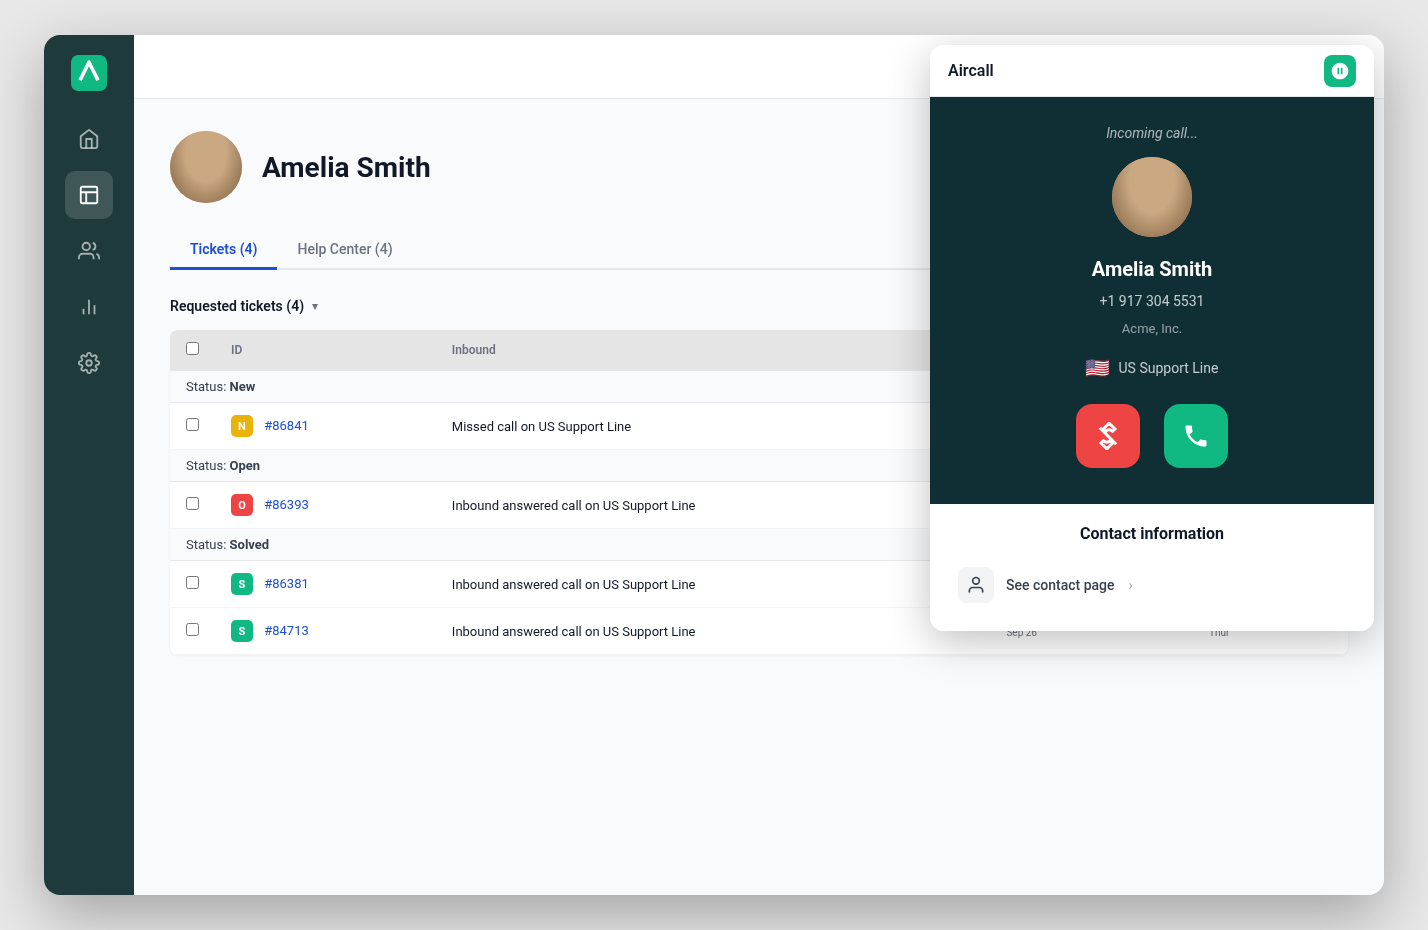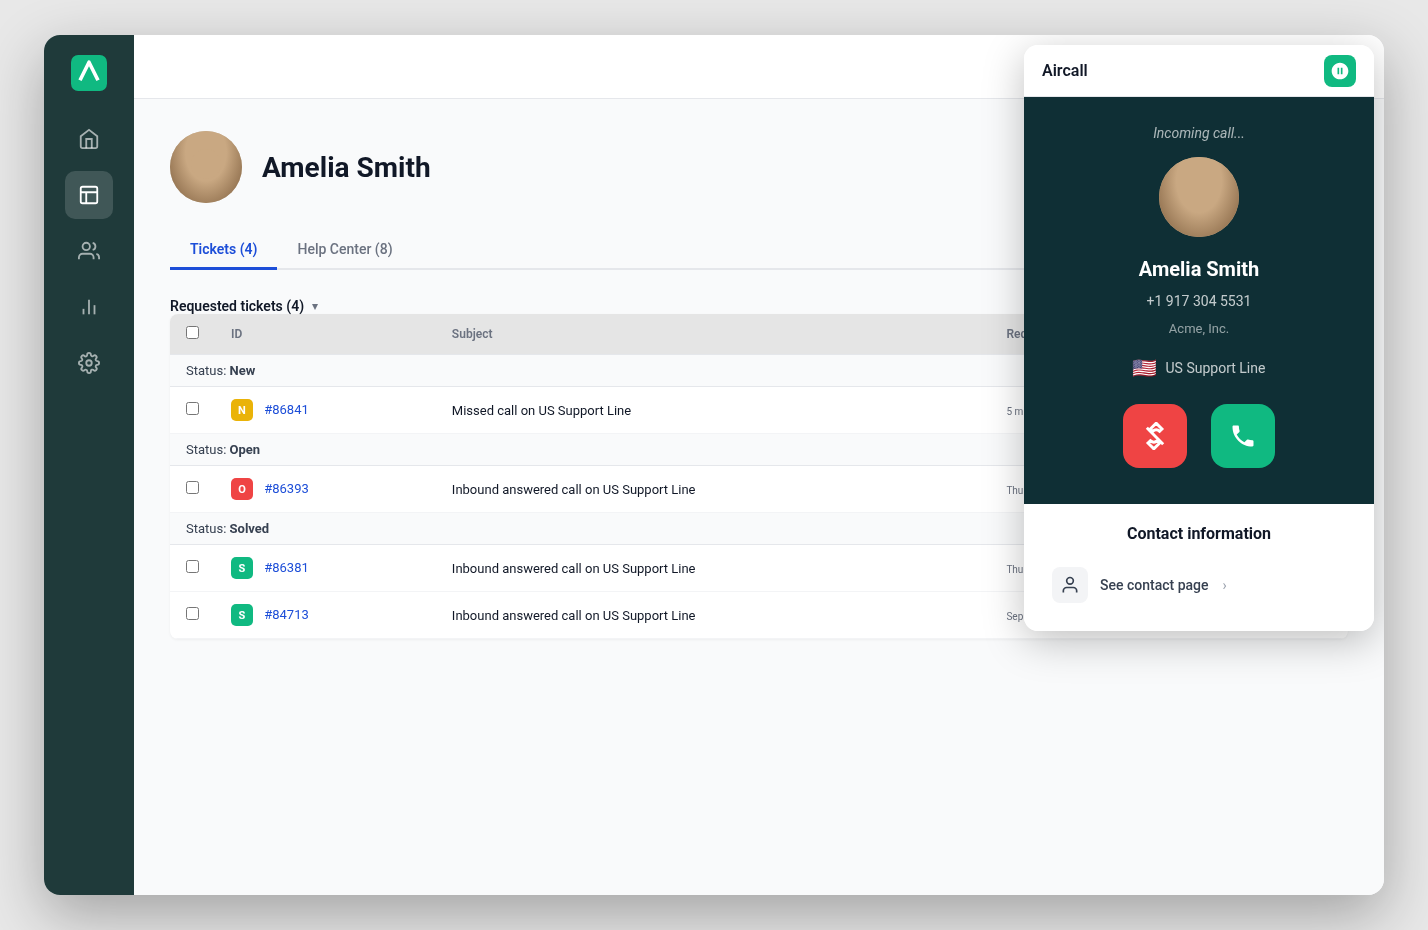--- a/index.html
+++ b/index.html
@@ -185,20 +185,21 @@
       color: #1d4ed8;
       border-bottom-color: #1d4ed8;
       font-weight: 600;
     }
 
     
     .tickets-header {
       display: flex;
       align-items: center;
       gap: 8px;
+      margin-bottom: 16px;
     }
     .tickets-header-title {
       font-size: 14px;
       font-weight: 600;
       color: #111827;
     }
     .chevron-icon {
       color: #6b7280;
       font-size: 12px;
     }
@@ -255,21 +256,21 @@
 
     .ticket-id { color: #374151; font-size: 13px; text-align: right; }
     .ticket-subject { color: #111827; font-size: 13px; }
     .ticket-date { color: #6b7280; font-size: 10px; }
 
     
     .aircall-popup {
       position: absolute;
       top: 10px;
       right: 10px;
-      width: 350px;
+      width: 444px;
       background: #fff;
       border-radius: 14px;
       overflow: hidden;
       box-shadow: 0 10px 40px rgba(0,0,0,0.25);
       z-index: 100;
     }
     .aircall-header {
       height: 52px;
       background: #fff;
       display: flex;
@@ -514,36 +515,36 @@
 
       <div class="customer-header">
         <div class="customer-avatar">
           <div class="avatar-img"></div>
         </div>
         <span class="customer-name">Amelia Smith</span>
       </div>
 
       <div class="tabs">
         <div class="tab-item active">Tickets (4)</div>
-        <div class="tab-item">Help Center (8)</div>
+        <div class="tab-item">Help Center (4)</div>
       </div>
 
       <div class="tickets-header">
         <span class="tickets-header-title">Requested tickets (4)</span>
         <span class="chevron-icon">▾</span>
       </div>
 
       <table class="tickets-table">
         <thead>
           <tr>
             <th class="checkbox-cell">
               <input type="checkbox" style="">
             </th>
             <th>ID</th>
-            <th>Subject</th>
+            <th>Inbound</th>
             <th>Requested</th>
             <th>Updated</th>
           </tr>
         </thead>
         <tbody>
 
           <tr class="status-row">
             <td colspan="5">
               <span class="status-label">Status: <strong>New</strong></span>
             </td>

